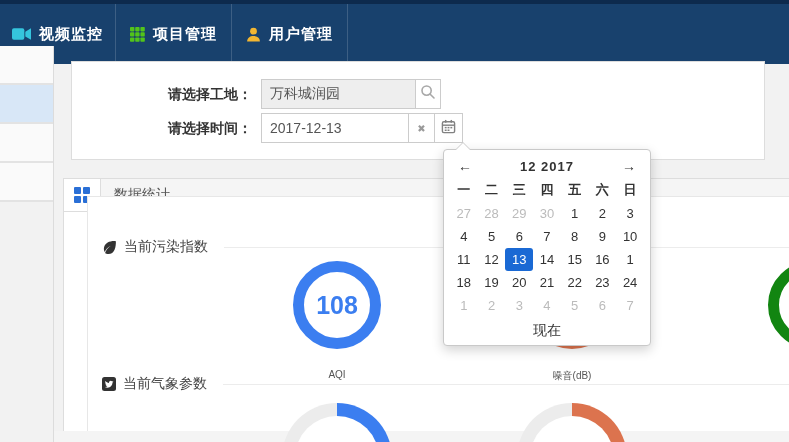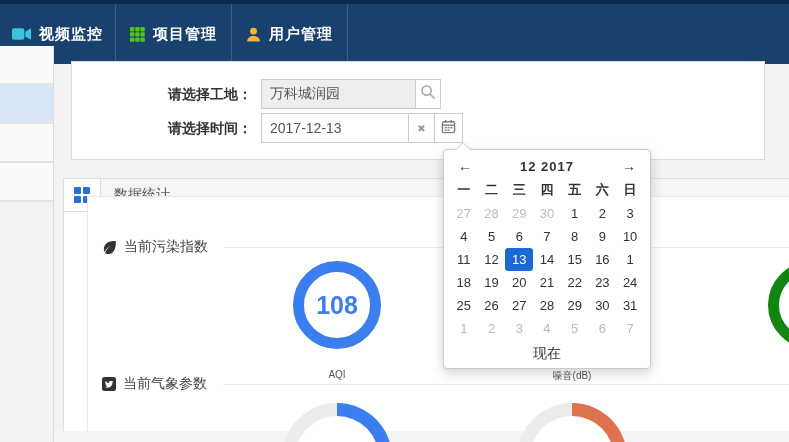--- a/index.html
+++ b/index.html
@@ -296,29 +296,20 @@
           <tr>
             <td class="">18</td>
             <td class="">19</td>
             <td class="">20</td>
             <td class="">21</td>
             <td class="">22</td>
             <td class="">23</td>
             <td class="">24</td>
           </tr>
           <tr>
-            <td class="">25</td>
-            <td class="">26</td>
-            <td class="">27</td>
-            <td class="">28</td>
-            <td class="">29</td>
-            <td class="">30</td>
-            <td class="">31</td>
-          </tr>
-          <tr>
             <td class="muted">1</td>
             <td class="muted">2</td>
             <td class="muted">3</td>
             <td class="muted">4</td>
             <td class="muted">5</td>
             <td class="muted">6</td>
             <td class="muted">7</td>
           </tr>
         </tbody>
     </table>

